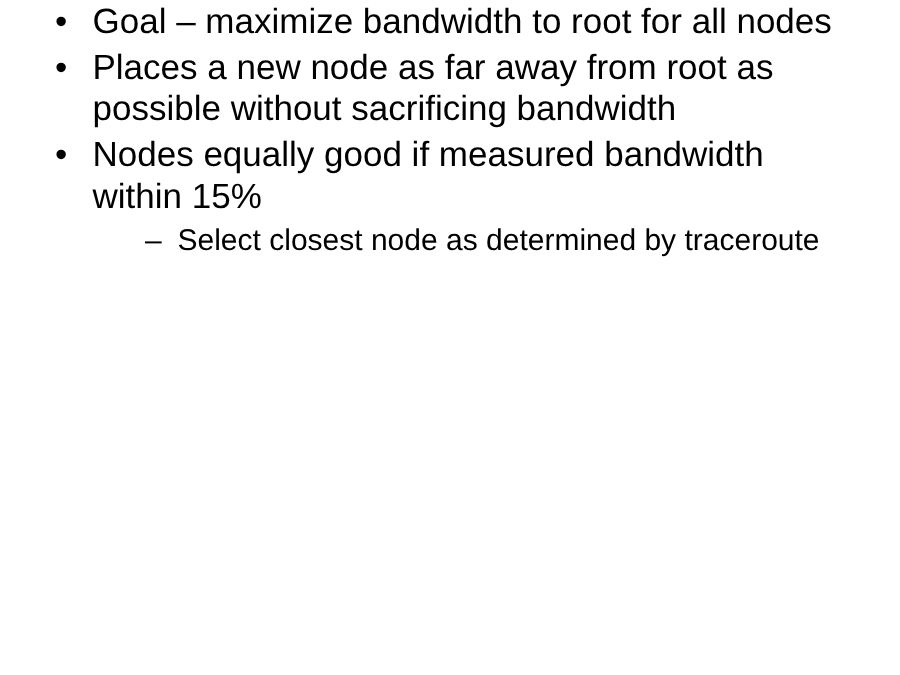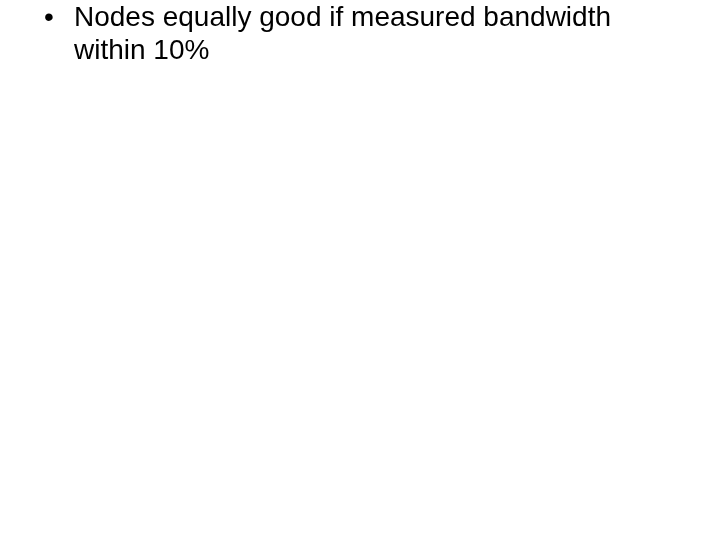--- a/index.html
+++ b/index.html
@@ -67,17 +67,28 @@
     font-size: 24px;
   }
 </style>
 </head>
 <body>
 
 <div class="slide">
   <div class="body">
     <ul class="level1">
       <li>
-        <span>Nodes equally good if measured bandwidth within 10%</span>
+        <span>Goal – maximize bandwidth to root for all nodes</span>
+      </li>
+      <li>
+        <span>Places a new node as far away from root as possible without sacrificing bandwidth</span>
+      </li>
+      <li>
+        <span>Nodes equally good if measured bandwidth within 15%</span>
+        <ul class="level2">
+          <li>
+            <span>Select closest node as determined by traceroute</span>
+          </li>
+        </ul>
       </li>
     </ul>
   </div>
 </div>
 
 </body></html>

